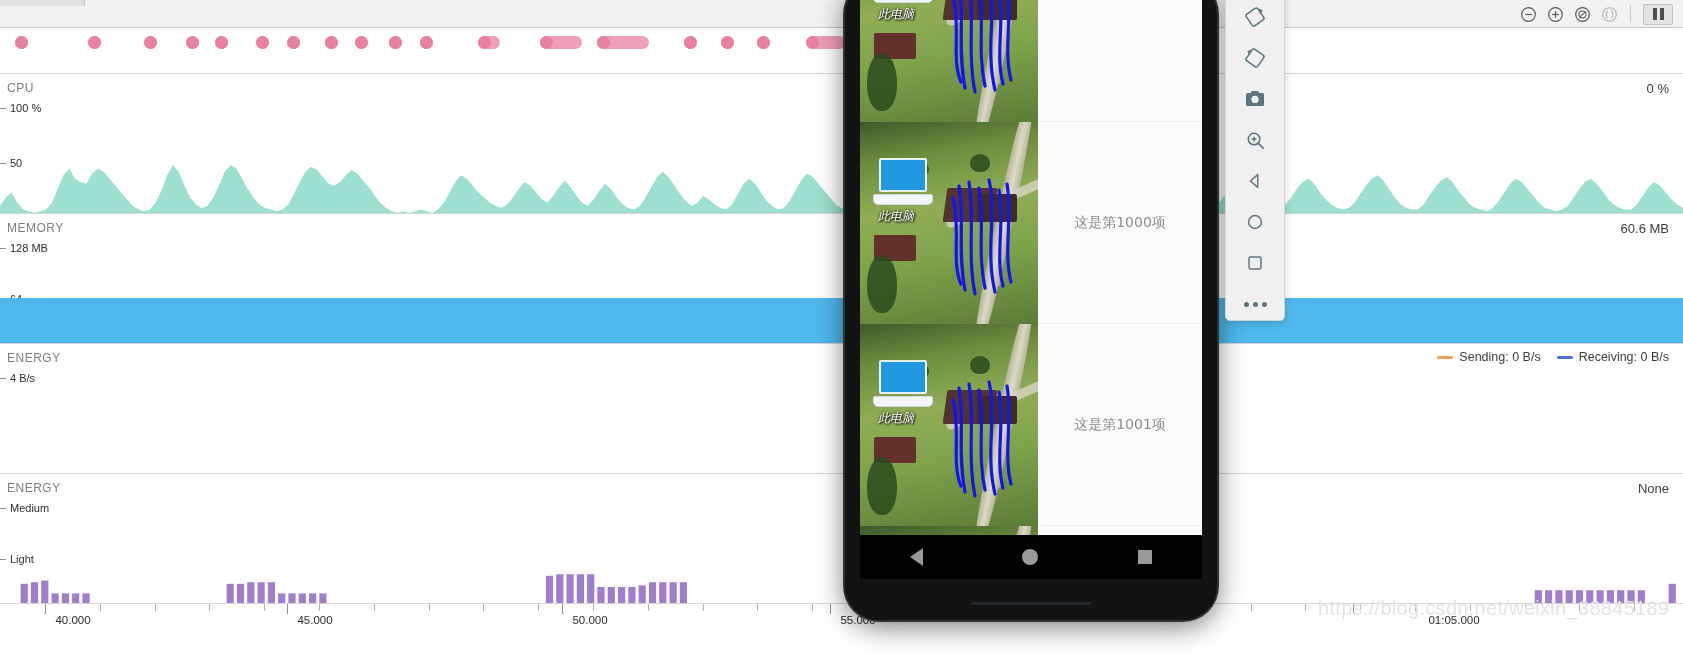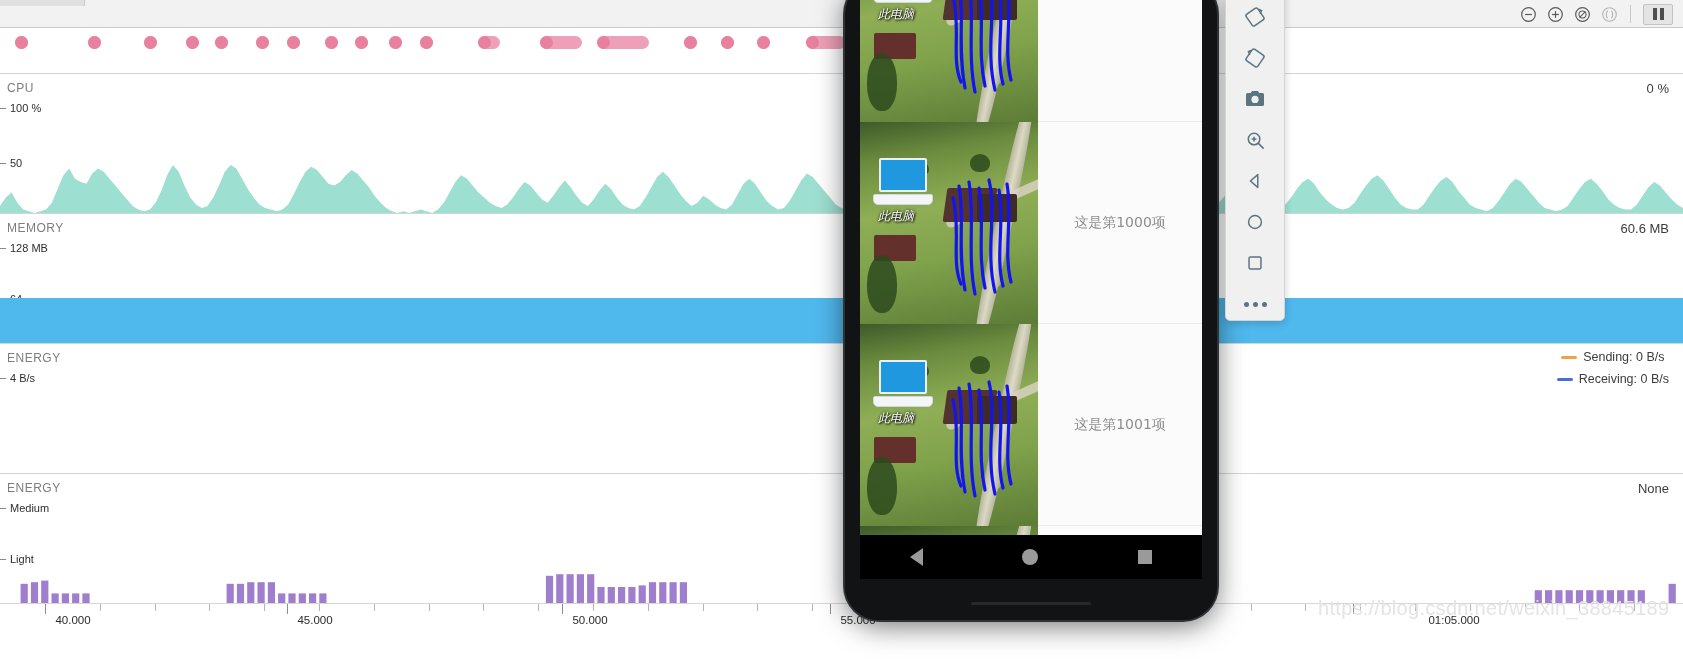--- a/index.html
+++ b/index.html
@@ -83,22 +83,22 @@
 
   
   #sec-cpu { top:73px; height:140px; }
   #cpu-area { position:absolute; left:0; bottom:0; width:1683px; height:70px; }
   
   #sec-mem { top:213px; height:130px; }
   #mem-area { position:absolute; left:0; bottom:0; width:1683px; height:45px; background:#4fb8ec; }
   
   #sec-net { top:343px; height:130px; }
   .net-legend {
-    position:absolute; right:14px; top:6px; display:flex; align-items:center; gap:8px;
-    font-size:12.5px; color:#3c3c3c;flex-direction:column;
+    position:absolute; right:14px; top:6px; display:flex; gap:16px;
+    font-size:12.5px; color:#3c3c3c;
   }
   .net-legend .li { display:flex; align-items:center; gap:6px; }
   .swatch { width:16px; height:3px; border-radius:2px; display:inline-block; }
   
   #sec-energy { top:473px; height:130px; }
   #energy-bars { position:absolute; left:0; bottom:0; width:1683px; height:45px; }
 
   
   .time-axis {
     position:absolute; left:0; top:603px; width:1683px; height:59px;

